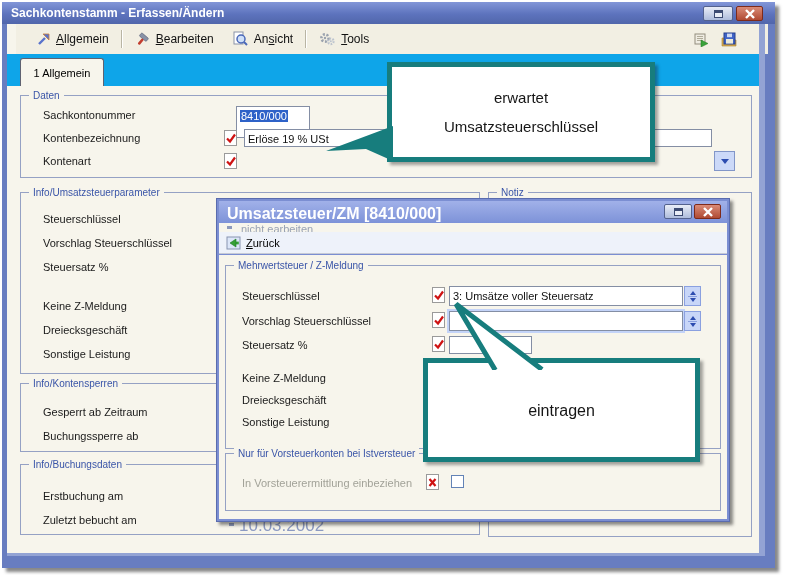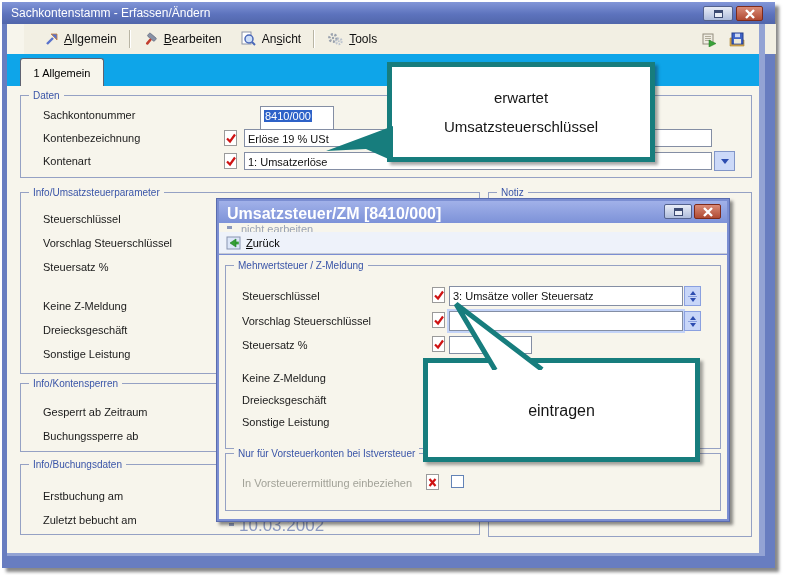--- a/index.html
+++ b/index.html
@@ -3,33 +3,33 @@
 <meta charset="utf-8">
 <style>
   html,body{margin:0;padding:0}
   body{width:785px;height:575px;position:relative;overflow:hidden;background:#fff;
        font-family:"Liberation Sans",sans-serif;-webkit-font-smoothing:antialiased}
 
   
   #win{position:absolute;left:2px;top:2px;width:773px;height:566px;background:#687dc0;
        box-shadow:4px 4px 3px rgba(40,40,40,.55);z-index:1}
   #tb{position:absolute;left:0;top:0;width:100%;height:22px;
-      background:linear-gradient(#8296d8,#5d73bd 55%,#5166ab);color:#fff;font-weight:normal;font-size:12px}
+      background:linear-gradient(#8296d8,#5d73bd 55%,#5166ab);color:#fff;font-weight:bold;font-size:12px}
   #tb .t{position:absolute;left:9px;top:4px;white-space:nowrap}
   .wbtn{position:absolute;top:4px;height:15px;border:1px solid #54628e;border-radius:2px;
         box-sizing:border-box;display:flex;align-items:center;justify-content:center;cursor:default}
   .wbtn.rst{background:linear-gradient(#e9edf7,#aebcdc)}
   .wbtn.cls{background:linear-gradient(#da8b77,#b04a33);border-color:#7e2a1a}
   .rg{width:9px;height:8px;border:1px solid #3c4a72;border-top-width:3px;background:#e8ecf6;box-sizing:border-box}
 
   #cs{position:absolute;left:5px;top:22px;width:752px;height:529px;background:#f7f5ec}
   #rbi{position:absolute;left:757px;top:22px;width:6px;height:529px;background:#93a3d4}
   #bbi{position:absolute;left:5px;top:551px;width:758px;height:3px;background:#93a3d4}
 
-  #mtb{position:absolute;left:17px;top:0;width:100%;height:30px;background:#f2efe3;display:flex;
+  #mtb{position:absolute;left:9px;top:0;width:100%;height:30px;background:#f2efe3;display:flex;
        align-items:center;padding-left:10px;box-sizing:border-box}
   .mi{display:flex;align-items:center;gap:5px;padding:0 9px;font-size:12px;color:#111;white-space:nowrap}
   .mi .k{text-decoration:underline}
   .msep{width:1px;height:18px;background:#b9b5a4;border-right:1px solid #fff;margin:0 3px}
   #mtbr{margin-left:auto;display:flex;gap:11px;padding-right:30px;align-items:center}
 
   #tabband{position:absolute;left:0;top:30px;width:100%;height:32px;background:#0ea5e9}
   #tab1{position:absolute;left:13px;bottom:0;width:82px;height:27px;background:#f7f5ec;
         border:1px solid #5f6271;border-bottom:none;border-radius:3px 3px 0 0;font-size:11px;
         display:flex;align-items:center;justify-content:center}
@@ -166,33 +166,32 @@
       <div id="tab1">
         <span>1 Allgemein</span>
       </div>
     </div>
 
     <div id="cnt">
 
       <div class="grp" style="left:13px;top:9px;width:732px;height:83px">
         <i class="glab">Daten</i>
         <span class="l" style="left:22px;top:13px">Sachkontonummer</span>
-        <div class="f" style="left:239px;top:10px;width:74px;height:32px"><span class="sel">8410/000</span></div>
+        <div class="f" style="left:215px;top:10px;width:74px;height:32px"><span class="sel">8410/000</span></div>
 
         <span class="l" style="left:22px;top:36px">Kontenbezeichnung</span>
         <svg class="ni" style="left:202px;top:34px" viewBox="0 0 15 16">
             <use href="#noteC"></use>
           </svg>
         <div class="f" style="left:223px;top:33px;width:468px;height:18px"><span>Erlöse 19 % USt</span></div>
 
         <span class="l" style="left:22px;top:59px">Kontenart</span>
         <svg class="ni" style="left:202px;top:57px" viewBox="0 0 15 16">
             <use href="#noteC"></use>
           </svg>
-        <div class="f" style="left:223px;top:56px;width:468px;height:18px"><span>1: Umsatzerlöse</span></div>
         <div class="ddbtn" style="left:693px;top:55px">
             <span class="dar"></span>
           </div>
       </div>
 
       <div class="grp" style="left:13px;top:106px;width:460px;height:182px">
         <i class="glab">Info/Umsatzsteuerparameter</i>
         <span class="l" style="left:22px;top:20px">Steuerschlüssel</span>
         <span class="l" style="left:22px;top:44px">Vorschlag Steuerschlüssel</span>
         <span class="l" style="left:22px;top:68px">Steuersatz %</span>

